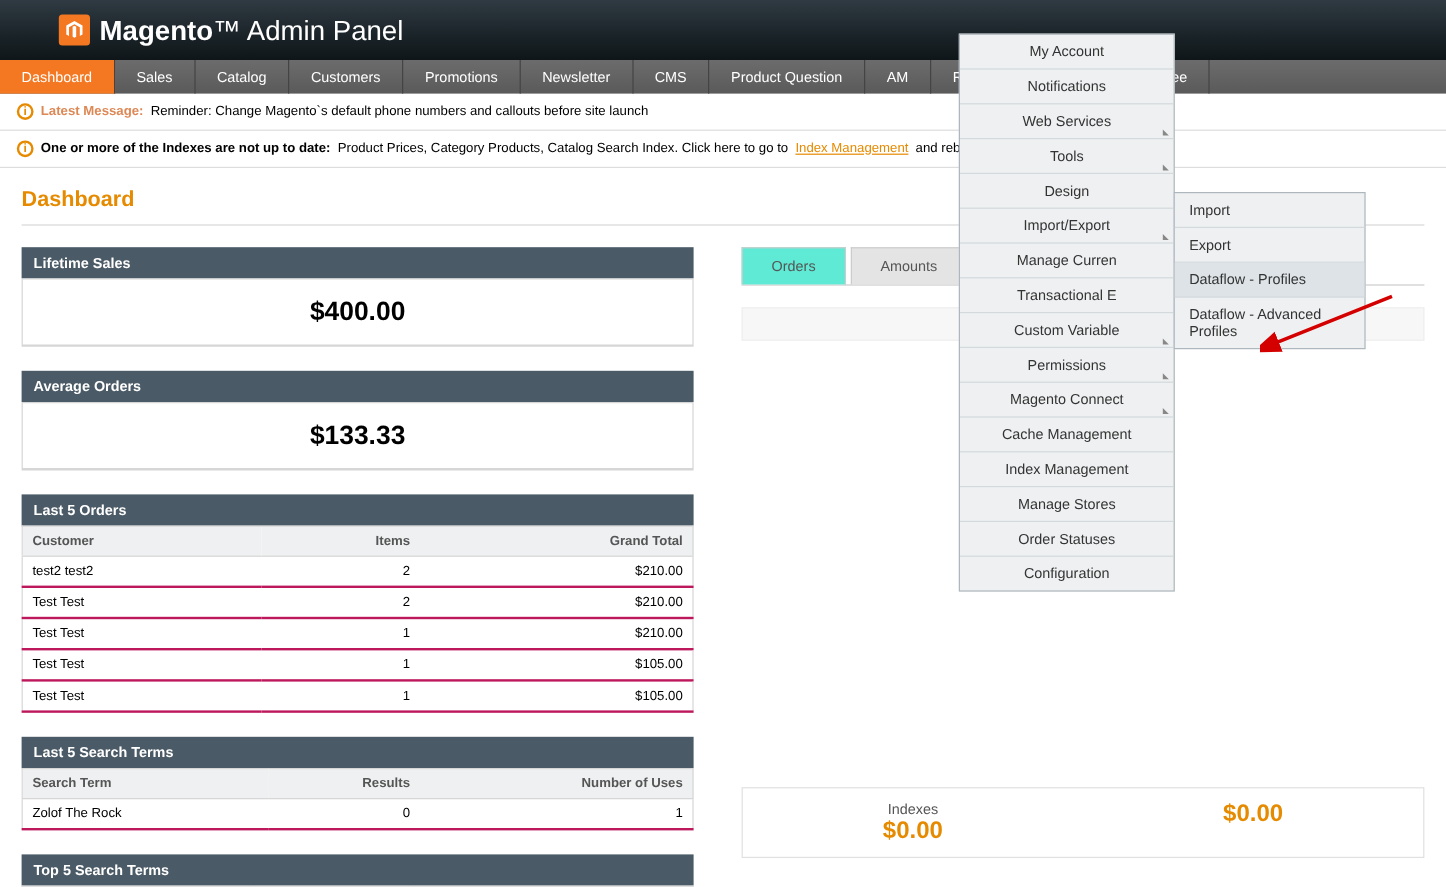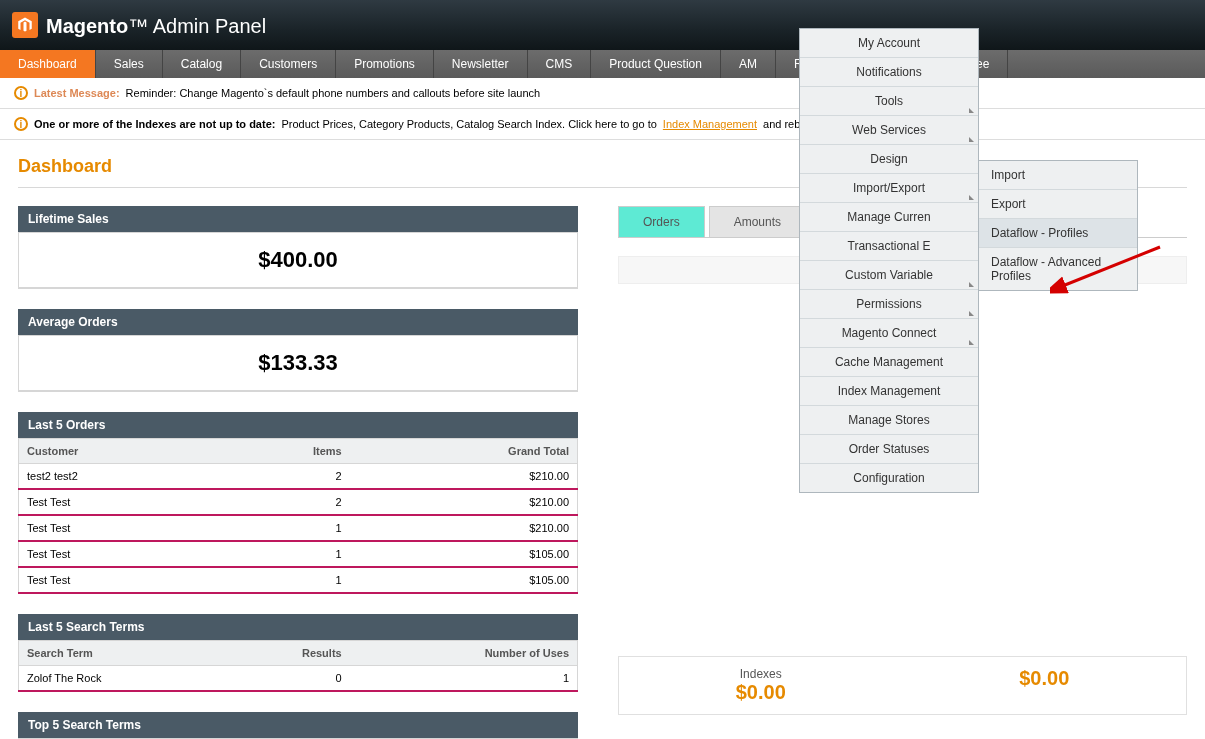--- a/index.html
+++ b/index.html
@@ -1,19 +1,19 @@
 <!DOCTYPE html>
 <html><head>
 <meta charset="utf-8">
 <style>
 * { box-sizing: border-box; margin: 0; padding: 0; }
 body { font-family: Arial, Helvetica, sans-serif; font-size: 12px; background: #fff; }
 .wrapper { width: 1205px; }
 .header { background: linear-gradient(#2f3a42, #1a2328 60%, #0f1619); height: 50px; display: flex; align-items: center; padding-left: 12px; }
-.logo { display: flex; align-items: flex-end; color: #fff; font-size: 20px; }
+.logo { display: flex; align-items: center; color: #fff; font-size: 23px; margin-left: 37px; }
 .logo-icon { width: 26px; height: 26px; background: #f47721; border-radius: 3px; margin-right: 8px; display:flex; align-items:center; justify-content:center; }
 .logo-icon svg { width: 18px; height: 18px; }
 .logo-text { font-weight: 300; }
 .logo-text b { font-weight: bold; }
 .logo-ap { font-weight: 300; }
 
 .nav { background: linear-gradient(#6c6c6c,#5a5a5a); height: 28px; display:flex; position:relative; }
 .nav-item { color:#fff; padding: 0 18px; line-height:28px; font-size:12px; cursor:pointer; border-right:1px solid #444; }
 .nav-item.active { background:#f47721; }
 .nav-item.open { background: linear-gradient(#8a8a8a,#6c6c6c); }
@@ -196,22 +196,22 @@
         <div class="rev-cell">
           <div class="rev-val">$0.00</div>
         </div>
       </div>
     </div>
   </div>
 
   <div class="dropdown" id="system-dd">
       <div class="dd-item">My Account</div>
       <div class="dd-item">Notifications</div>
+      <div class="dd-item has-sub">Web Services</div>
       <div class="dd-item has-sub">Tools</div>
-      <div class="dd-item has-sub">Web Services</div>
       <div class="dd-item">Design</div>
       <div class="dd-item has-sub">Import/Export</div>
       <div class="dd-item">Manage Curren</div>
       <div class="dd-item">Transactional E</div>
       <div class="dd-item has-sub">Custom Variable</div>
       <div class="dd-item has-sub">Permissions</div>
       <div class="dd-item has-sub">Magento Connect</div>
       <div class="dd-item">Cache Management</div>
       <div class="dd-item">Index Management</div>
       <div class="dd-item">Manage Stores</div>

